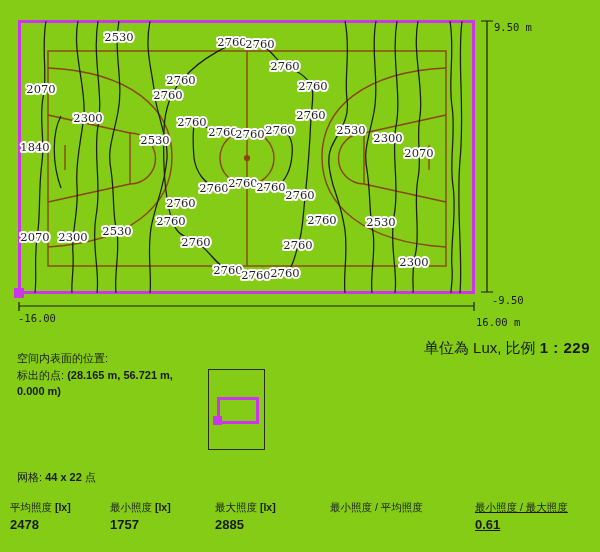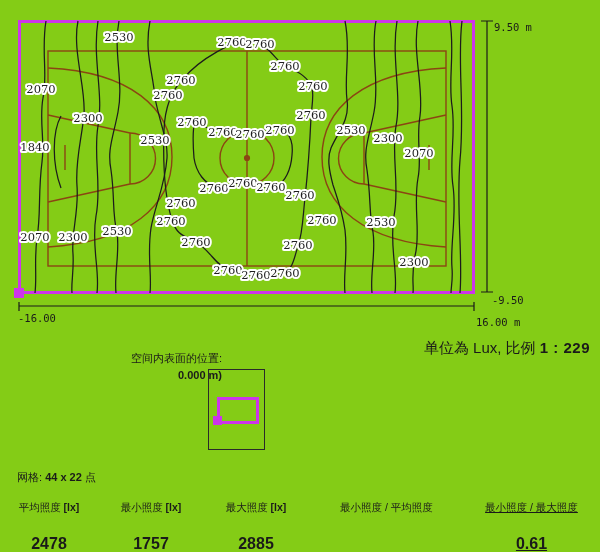--- a/index.html
+++ b/index.html
@@ -10,27 +10,27 @@
   svg text{user-select:none;}
   .mono{font-family:"DejaVu Sans Mono","Liberation Mono",monospace;font-size:10.5px;fill:#1a1a1a;}
   .contour-label{
     font-family:"DejaVu Serif","Liberation Serif",serif;font-size:11.5px;fill:#1f1f1f;
     paint-order:stroke;stroke:#ffffff;stroke-width:4px;stroke-linejoin:round;
     text-anchor:middle;
   }
   .abs{position:absolute;}
   .unit-line{top:339px;right:10px;font-size:15px;text-align:right;color:#1a1a1a;}
   .unit-line b{letter-spacing:0.5px;}
-  .surface-block{left:17px;top:350px;width:205px;font-size:11px;line-height:16.5px;text-align:right;}
+  .surface-block{left:17px;top:350px;width:205px;font-size:11px;line-height:16.5px;}
   .thumb{left:208px;top:369px;width:57px;height:81px;border:1.5px solid #2a2a2a;box-sizing:border-box;}
   .thumb-rect{position:absolute;left:8px;top:27px;width:36px;height:21px;border:3px solid #cd35ec;}
   .thumb-dot{position:absolute;left:4px;top:46px;width:9px;height:9px;background:#cd35ec;}
   .grid-line{left:17px;top:470px;font-size:11px;text-align:center;}
-  .stats-col{position:absolute;top:501px;text-align:center;font-size:10.5px;}
-  .stats-col .val{display:block;font-weight:bold;font-size:16px;margin-top:20px;}
+  .stats-col{position:absolute;top:501px;text-align:left;font-size:10.5px;}
+  .stats-col .val{display:block;font-weight:bold;font-size:13px;margin-top:2px;}
   .c1{left:10px;width:78px;}
   .c2{left:110px;width:82px;}
   .c3{left:215px;width:82px;}
   .c4{left:330px;width:113px;}
   .c5{left:475px;width:113px;text-decoration:underline;}
 </style>
 </head>
 <body>
 
 <div class="page">
@@ -125,20 +125,21 @@
 
   
   <div class="abs unit-line">
     <span>单位為 Lux, 比例</span>
     <b>1 : 229</b>
   </div>
 
   
   <div class="abs surface-block">
     <div>空间内表面的位置:</div>
+    <div><span>标出的点: </span><b>(28.165 m, 56.721 m,</b></div>
     <div><b>0.000 m)</b></div>
   </div>
 
   
   <div class="abs thumb">
     <div class="thumb-rect"></div>
     <div class="thumb-dot"></div>
   </div>
 
   

